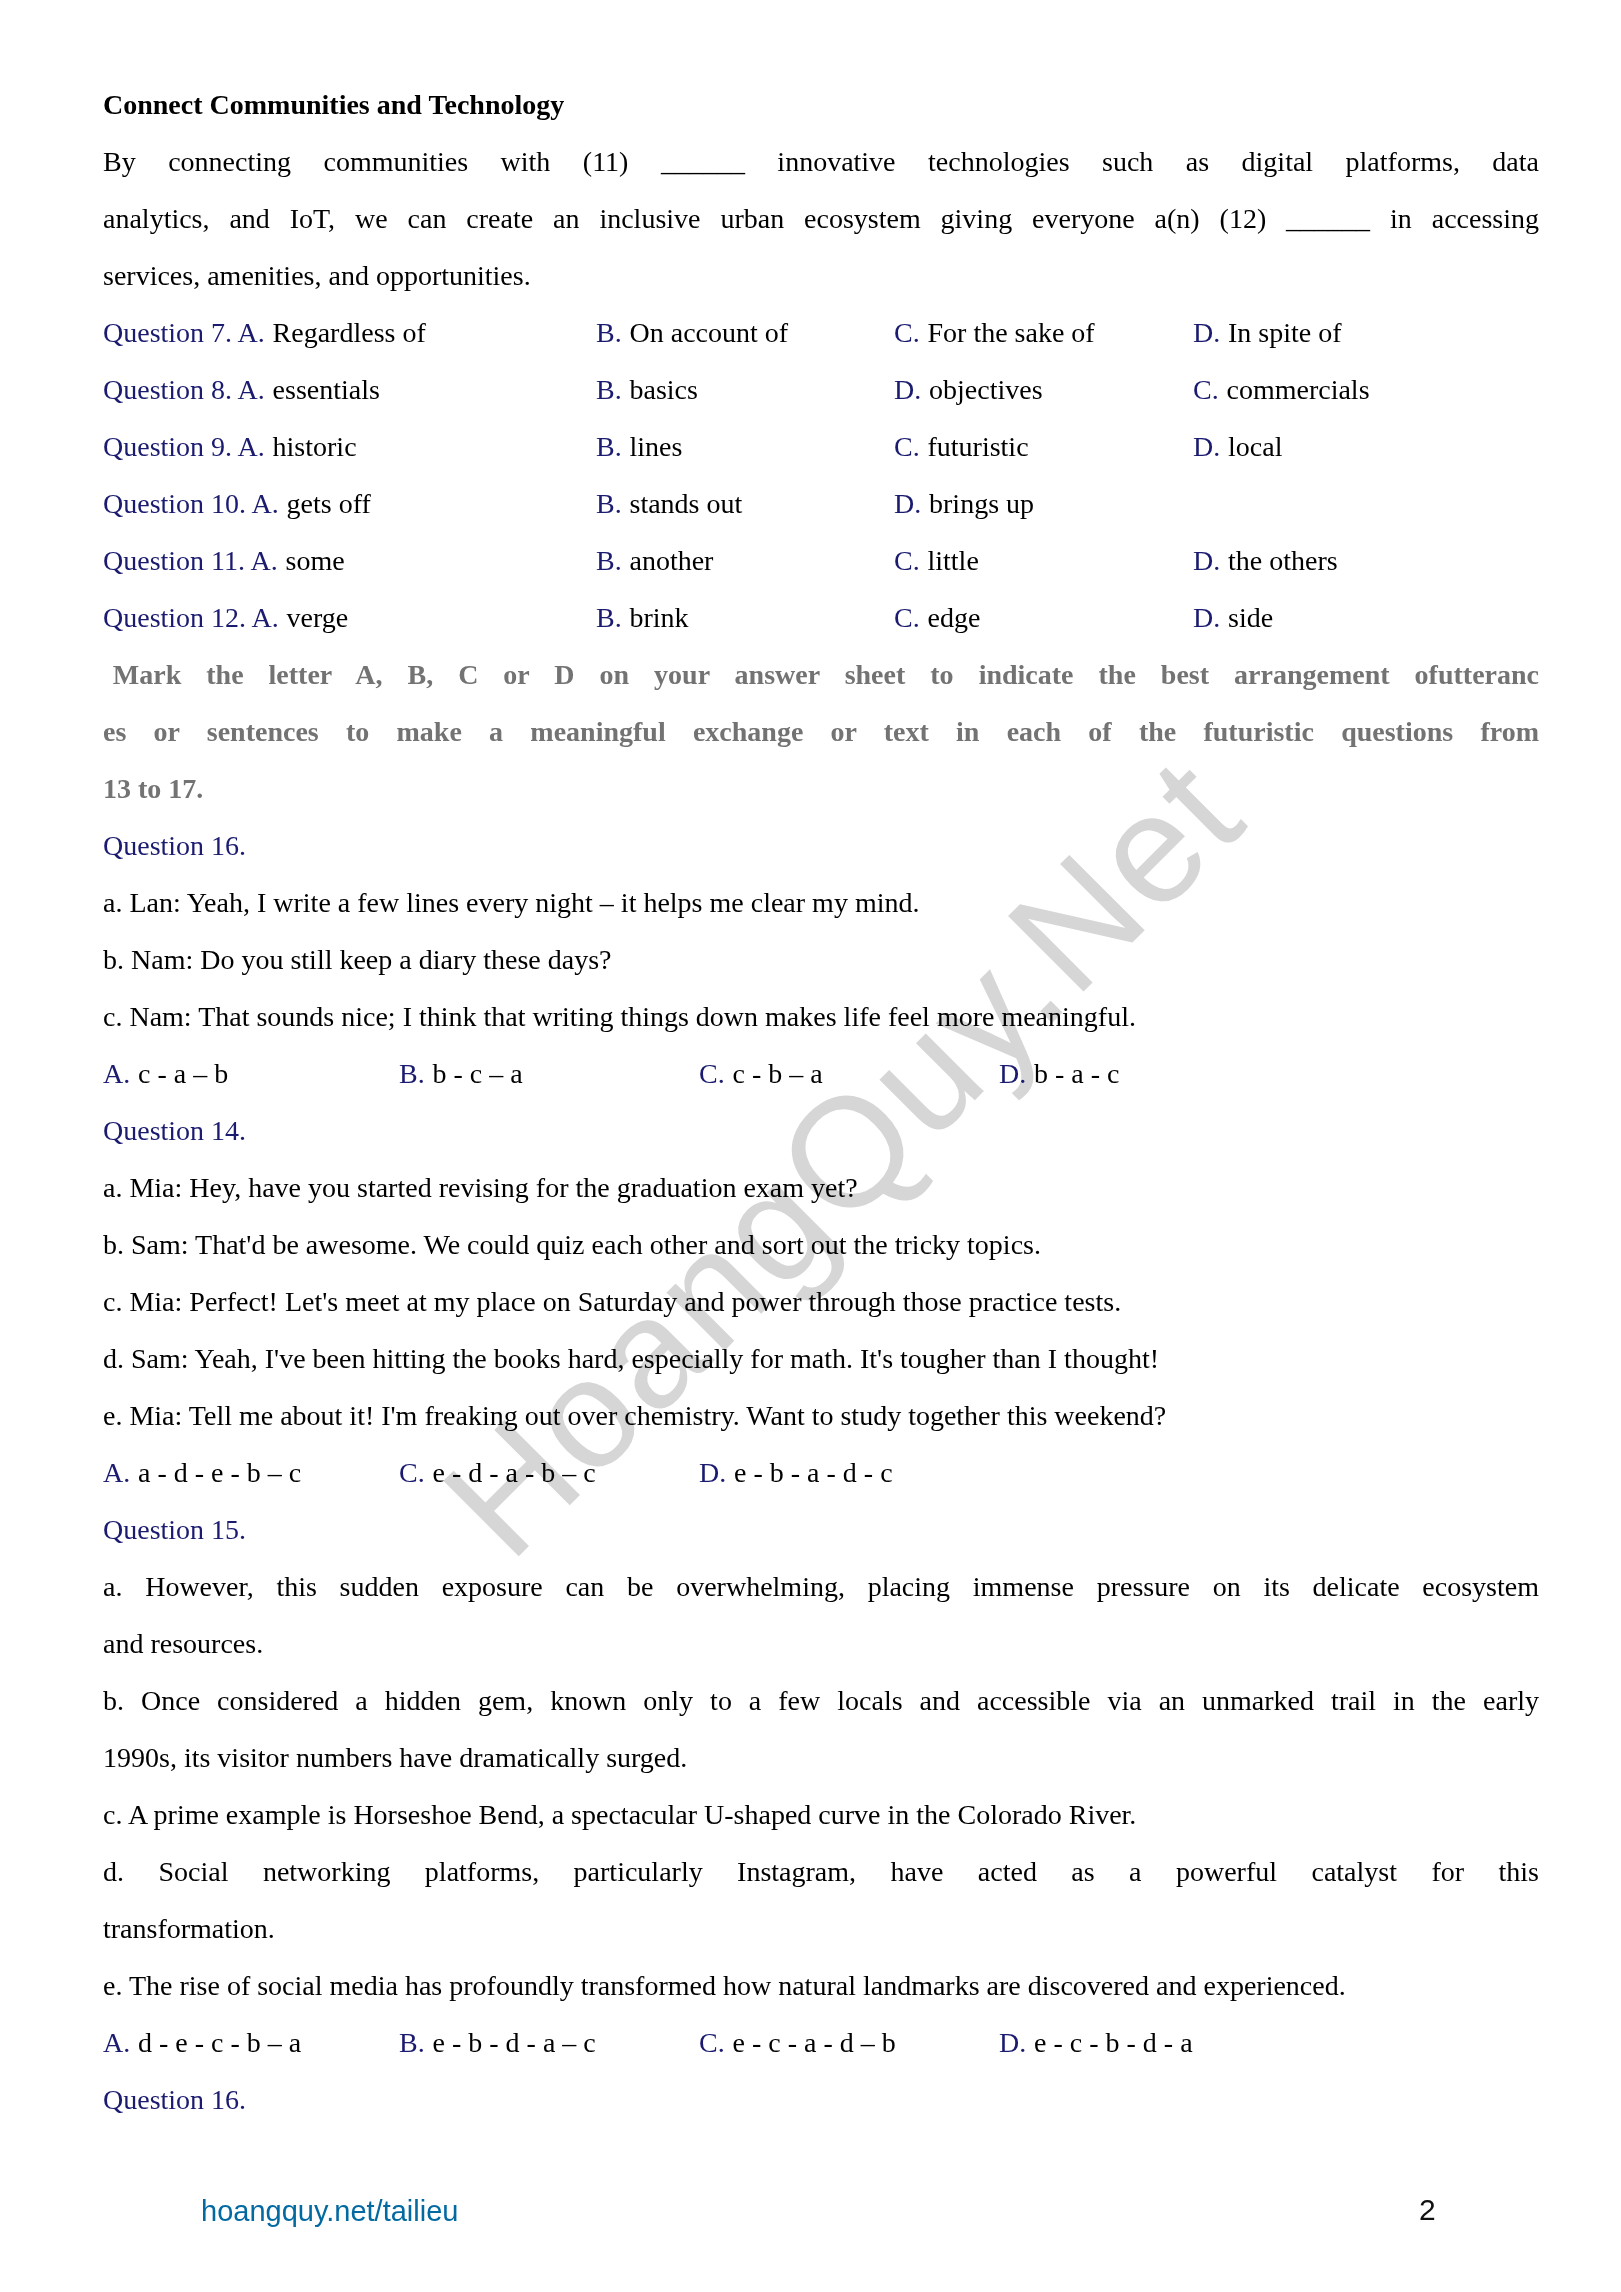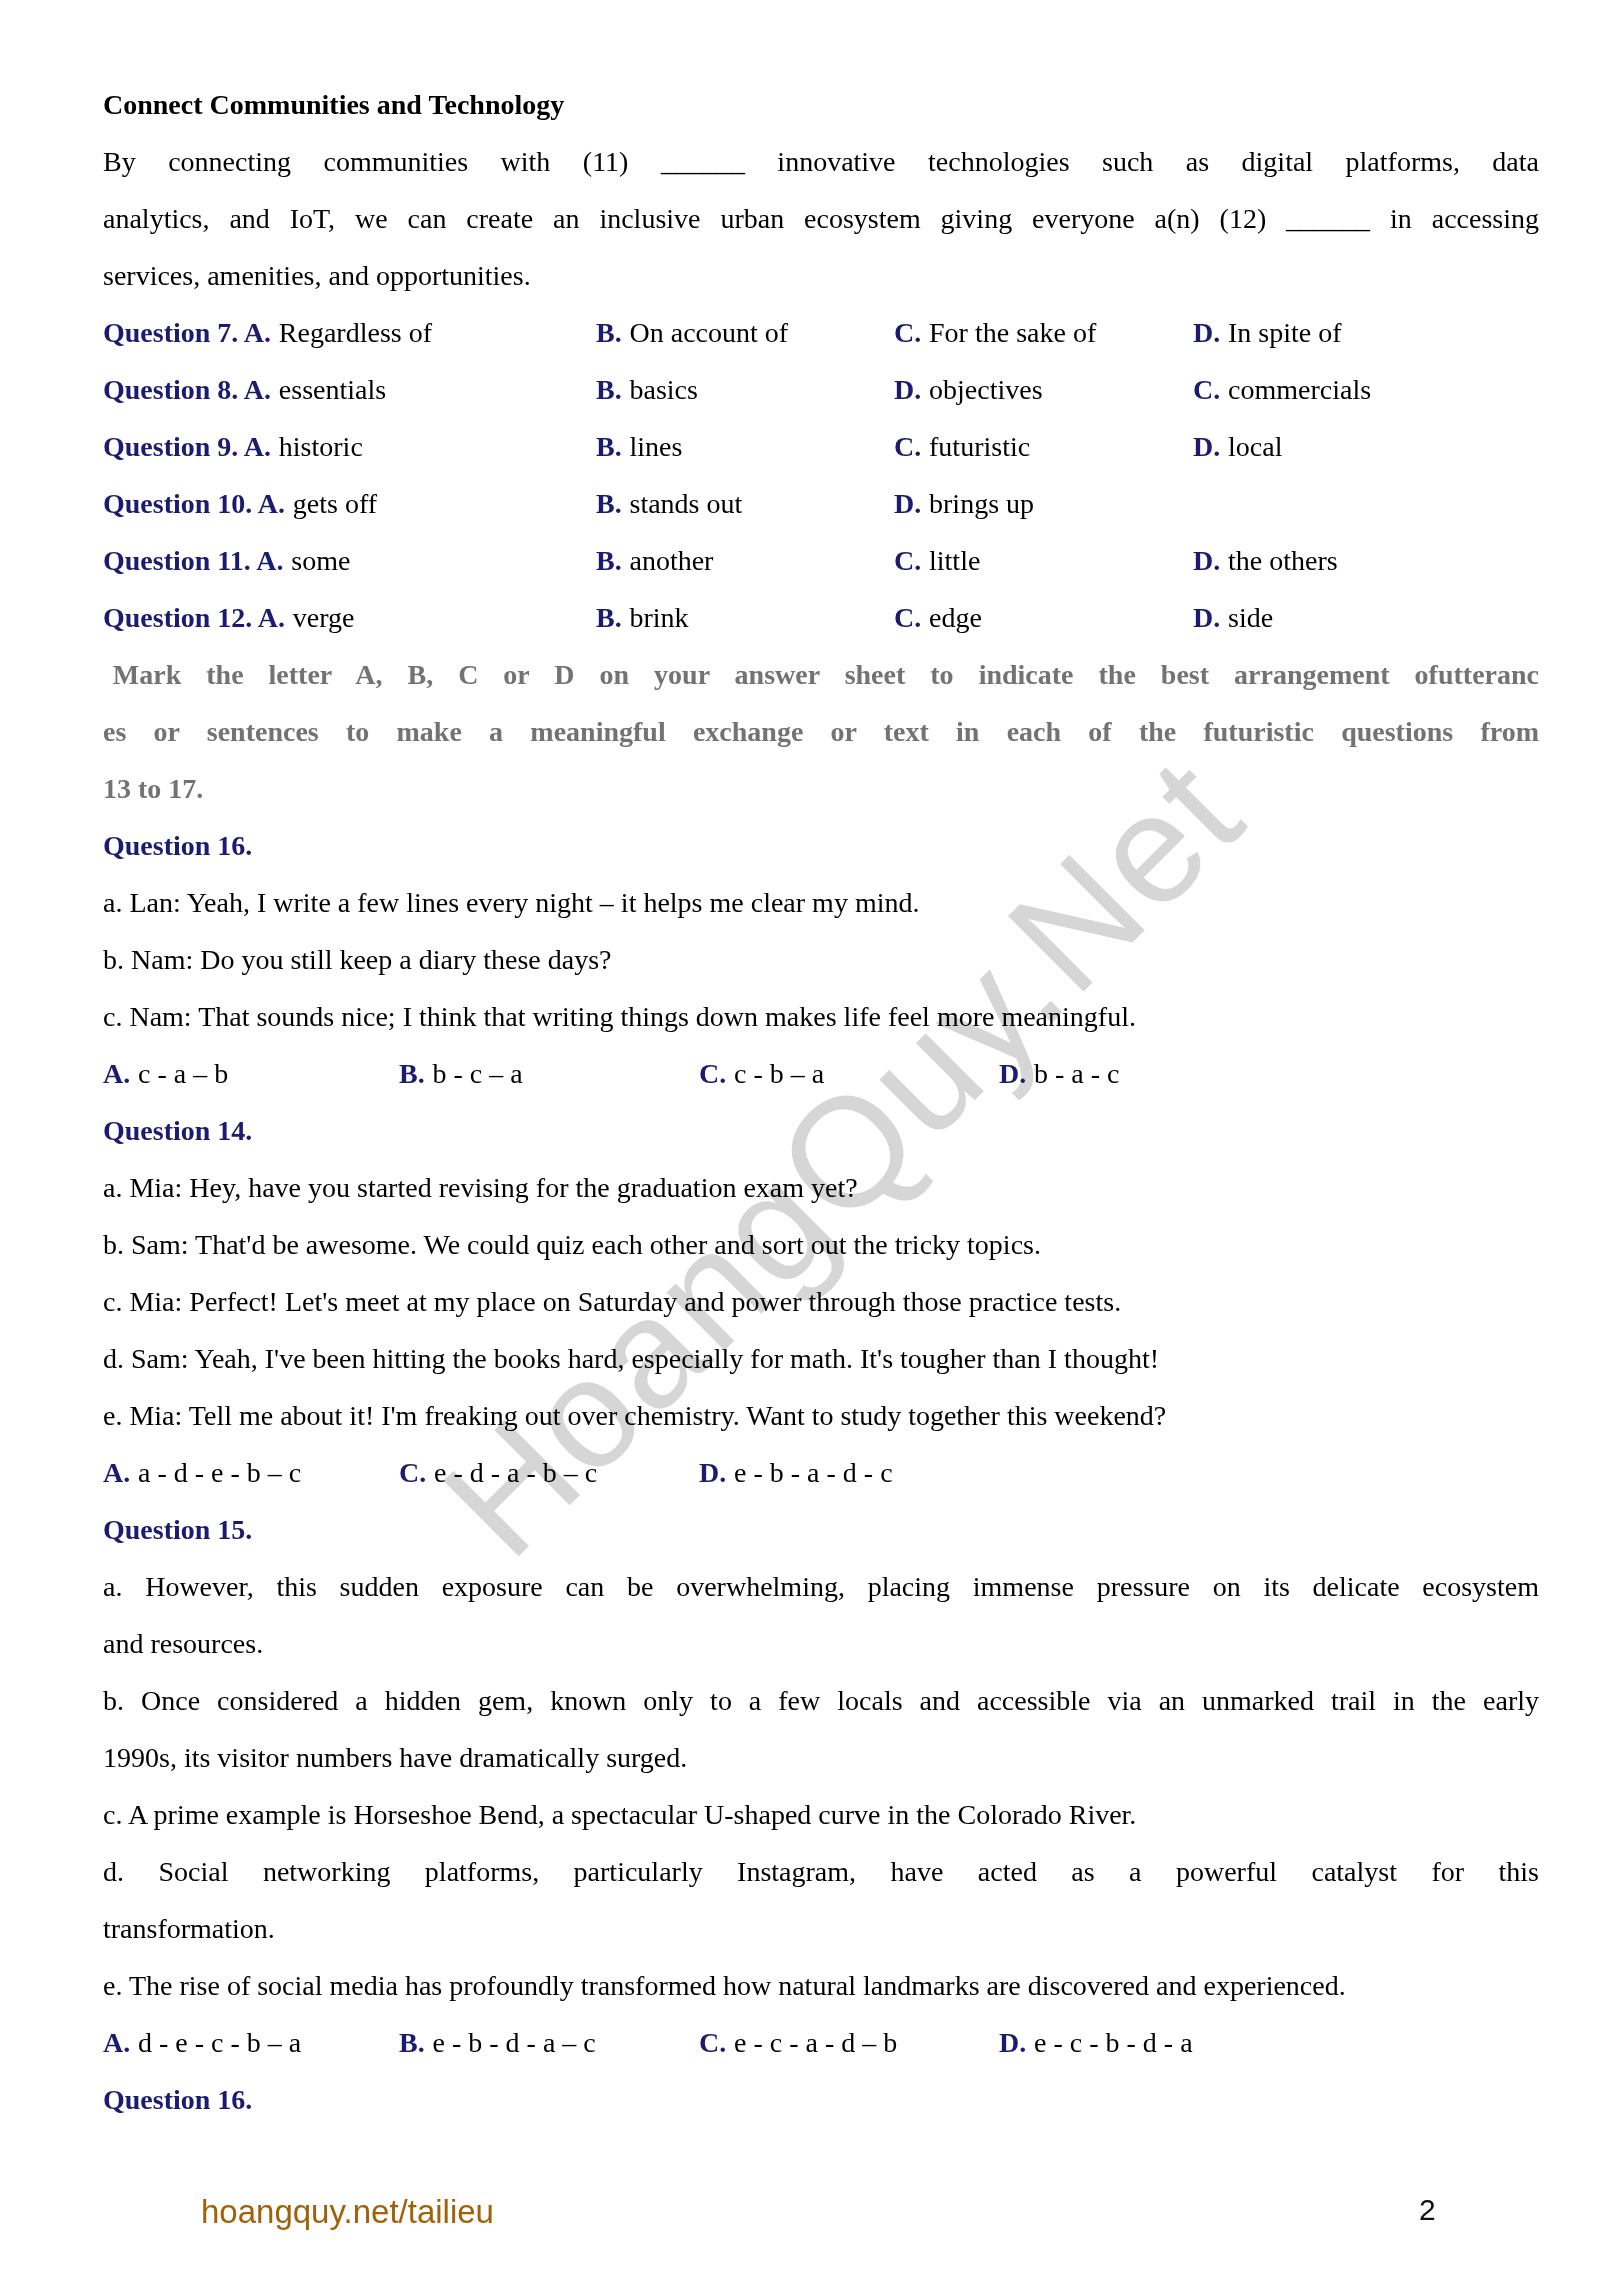--- a/index.html
+++ b/index.html
@@ -17,32 +17,32 @@
     font-family:"Liberation Sans","DejaVu Sans",sans-serif;
     font-size:155px;color:#d6d6d6;letter-spacing:2.9px;
     white-space:nowrap;z-index:0;
   }
   .content{
     position:absolute;left:0;top:0;z-index:1;
     padding:76px 82px 0 103px;width:1436px;
   }
   .line{line-height:57px;min-height:57px;white-space:normal;}
   .b{font-weight:bold;}
-  .navy{color:#1b1b70;font-weight:bold;}
+  .navy{color:#1b1b70;font-weight:normal;}
   .navy-line{color:#737373;font-weight:bold;}
   .j{text-align:justify;text-align-last:justify;text-justify:inter-word;}
   .ind{text-indent:9.8px;}
   .mc-row{display:grid;grid-template-columns:493px 298px 299px auto;}
   .ans-row{display:grid;grid-template-columns:296px 300px 300px auto;}
   .cell{white-space:nowrap;overflow:visible;}
   .cell .navy{margin-right:7.8px;}
   .footer-url{
     position:absolute;left:201px;top:2194px;z-index:1;
     font-family:"Liberation Sans","DejaVu Sans",sans-serif;
-    font-size:33px;color:#a16207;line-height:35px;
+    font-size:29px;color:#0369a1;line-height:35px;
   }
   .page-num{
     position:absolute;left:1419px;top:2192px;z-index:1;
     font-family:"Liberation Sans","DejaVu Sans",sans-serif;
     font-size:30px;color:#111111;line-height:35px;
   }
 </style>
 </head>
 <body>
 

